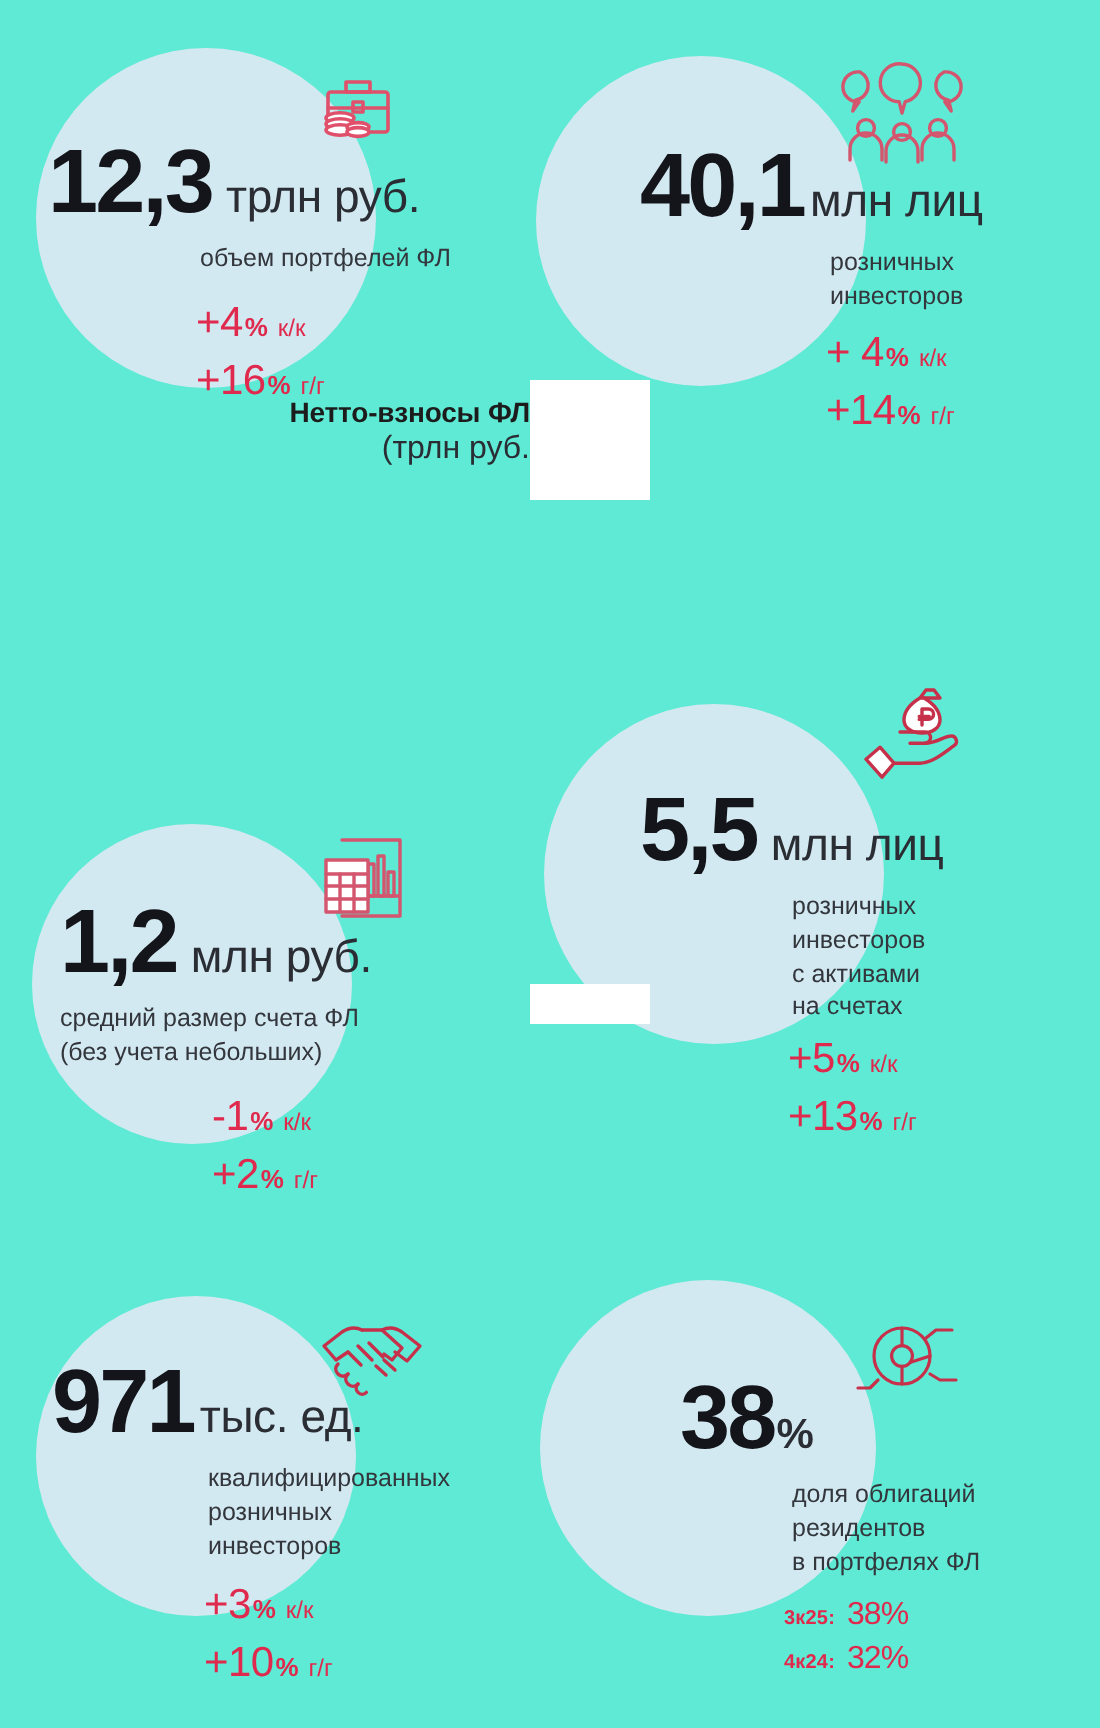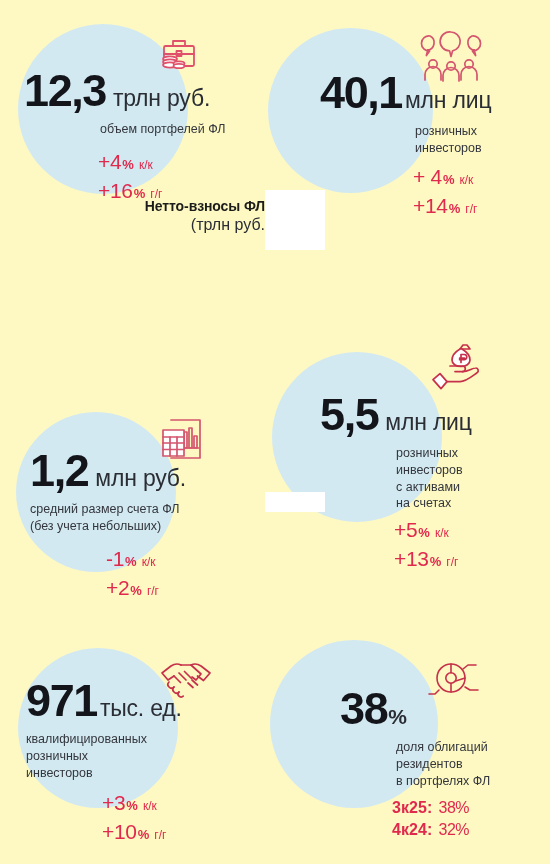--- a/index.html
+++ b/index.html
@@ -11,21 +11,21 @@
   body {
     font-family: "Liberation Sans", "DejaVu Sans", sans-serif;
     color: #1c1c1c;
     -webkit-font-smoothing: antialiased;
   }
 
   #stage {
     position: relative;
     width: 550px;
     height: 864px;
-    background: #fef9c3;
+    background: #5eead4;
     overflow: hidden;
   }
 
   
   .blob {
     position: absolute;
     border-radius: 50%;
     background: #d3e9f1;
     z-index: 1;
   }
@@ -98,21 +98,21 @@
 
   
   .cmp-row {
     display: flex;
     align-items: baseline;
     white-space: nowrap;
     color: #e02a4d;
     margin-bottom: 4px;
   }
   .cmp-label {
-    font-size: 16px;
+    font-size: 10px;
     font-weight: 700;
     letter-spacing: 0.1px;
   }
   .cmp-value {
     font-size: 16px;
     font-weight: 400;
     margin-left: 6px;
     letter-spacing: -0.5px;
   }
 
@@ -320,21 +320,21 @@
       <path d="M21 36 c-1.2 1.2 -1.2 3 0 4.2 s3 1.2 4.2 0"></path>
       <path d="M34 24 l5.5 5 M30 27 l5 4.5"></path>
     </svg>
   </div>
 
   <div class="card" style="left:26px; top:678px;">
     <div class="headline">
       <span class="big-number">971</span>
       <span class="unit tight">тыс. ед.</span>
     </div>
-    <div class="caption" style="margin-top:8px;">квалифицированных
+    <div class="caption" style="margin-left:78px; margin-top:8px;">квалифицированных
 розничных
 инвесторов</div>
     <div class="deltas" style="margin-left:76px; margin-top:10px;">
       <div class="delta">
         <span class="delta-val">+3</span>
         <span class="delta-pct">%</span>
         <span class="delta-period">к/к</span>
       </div>
       <div class="delta">
         <span class="delta-val">+10</span>

